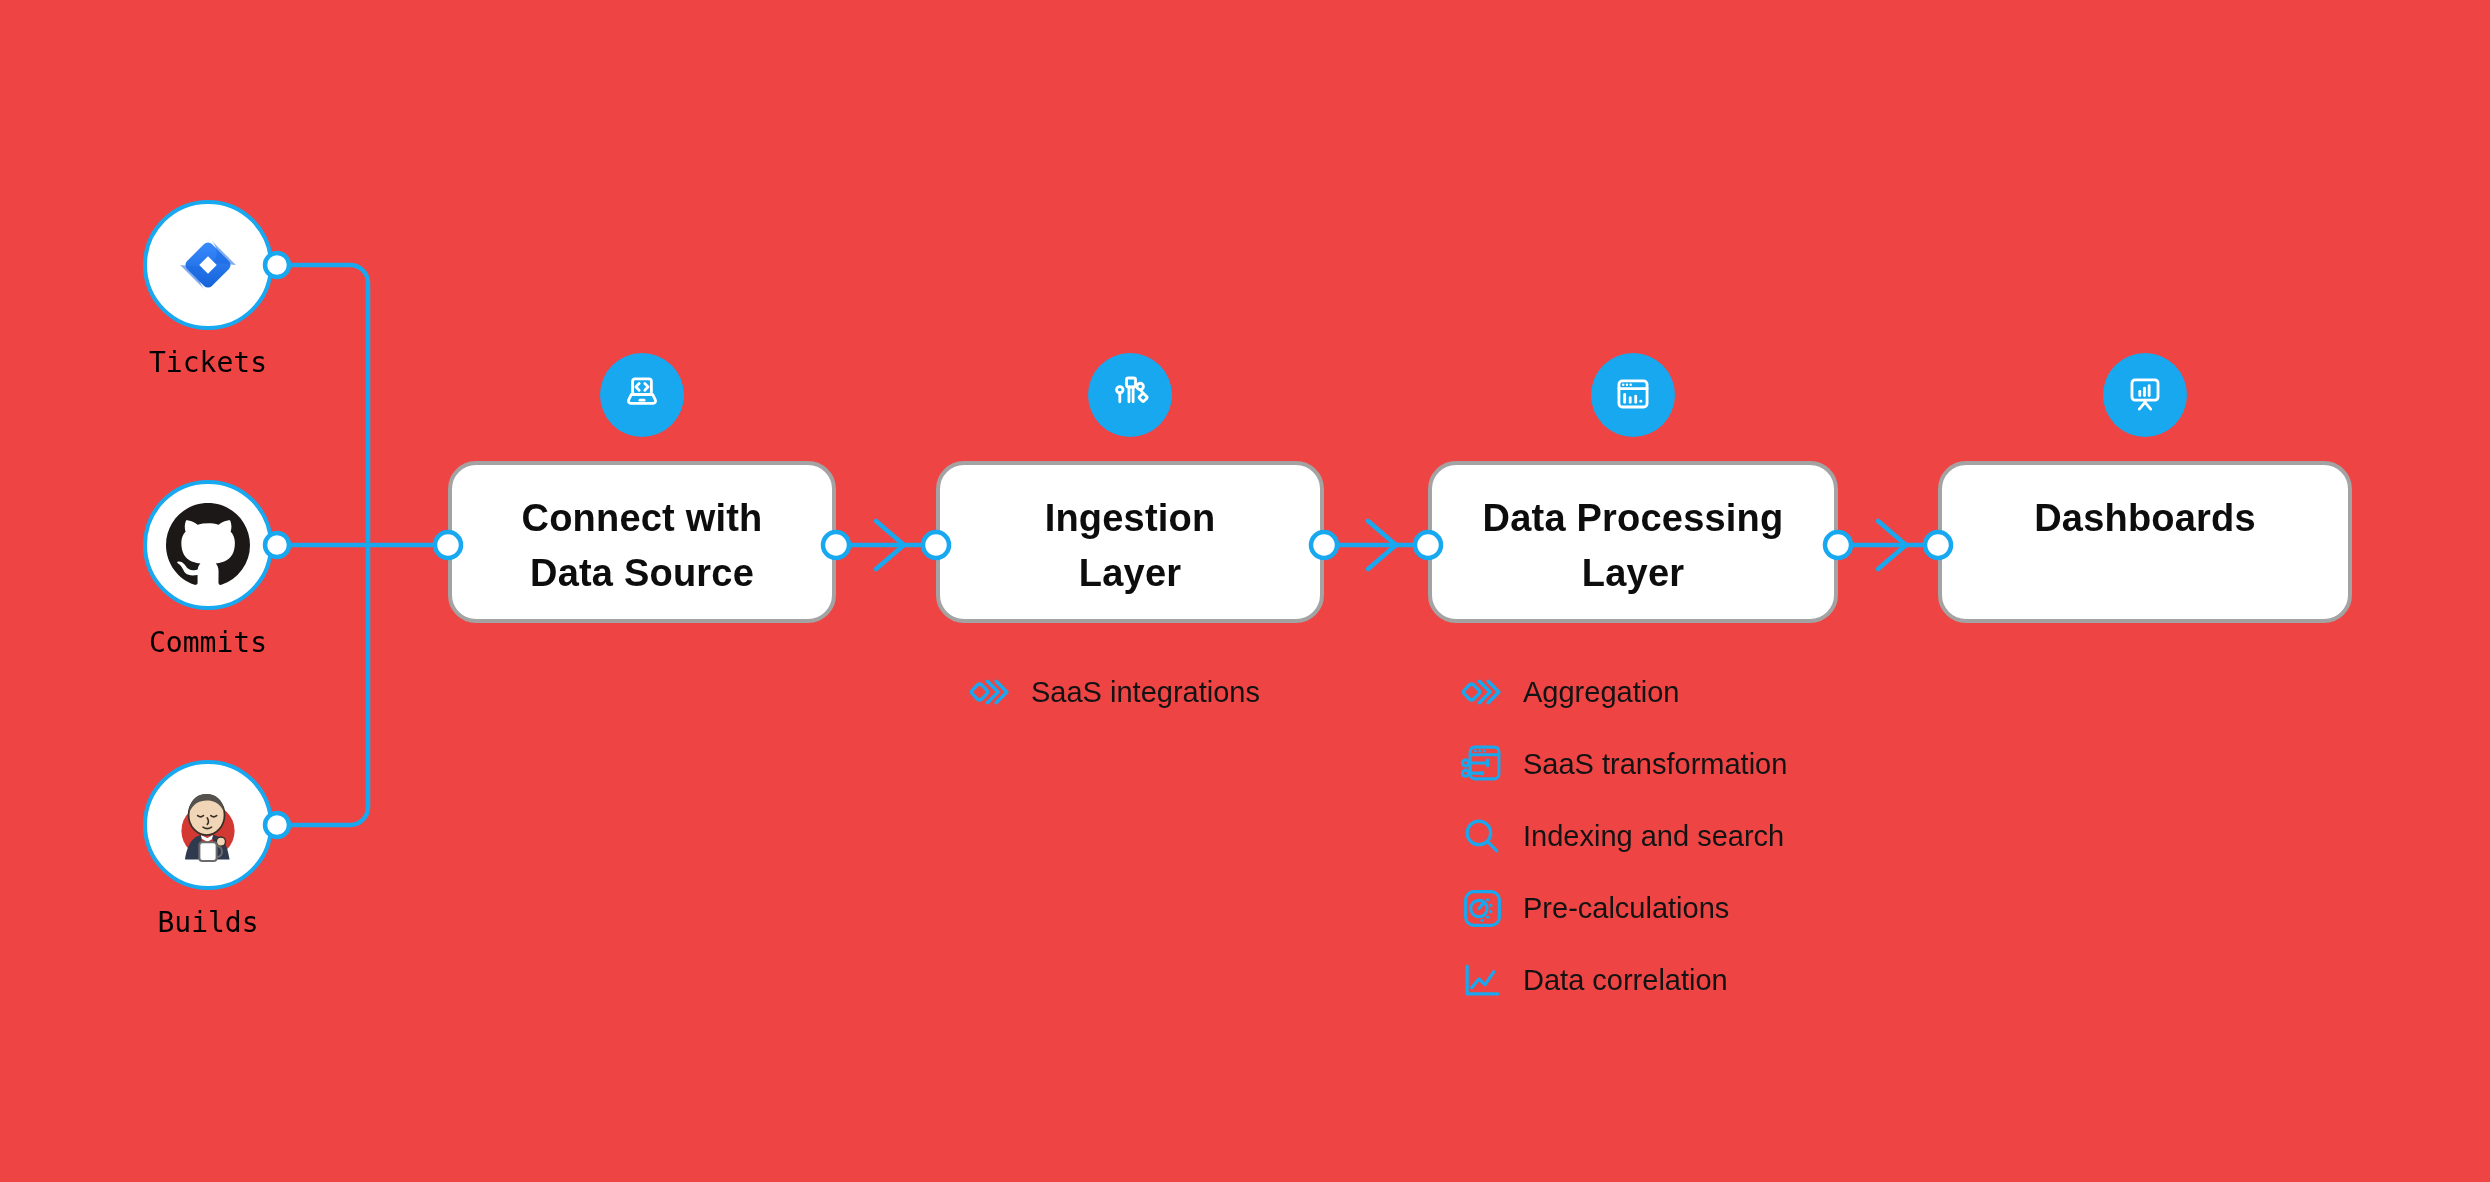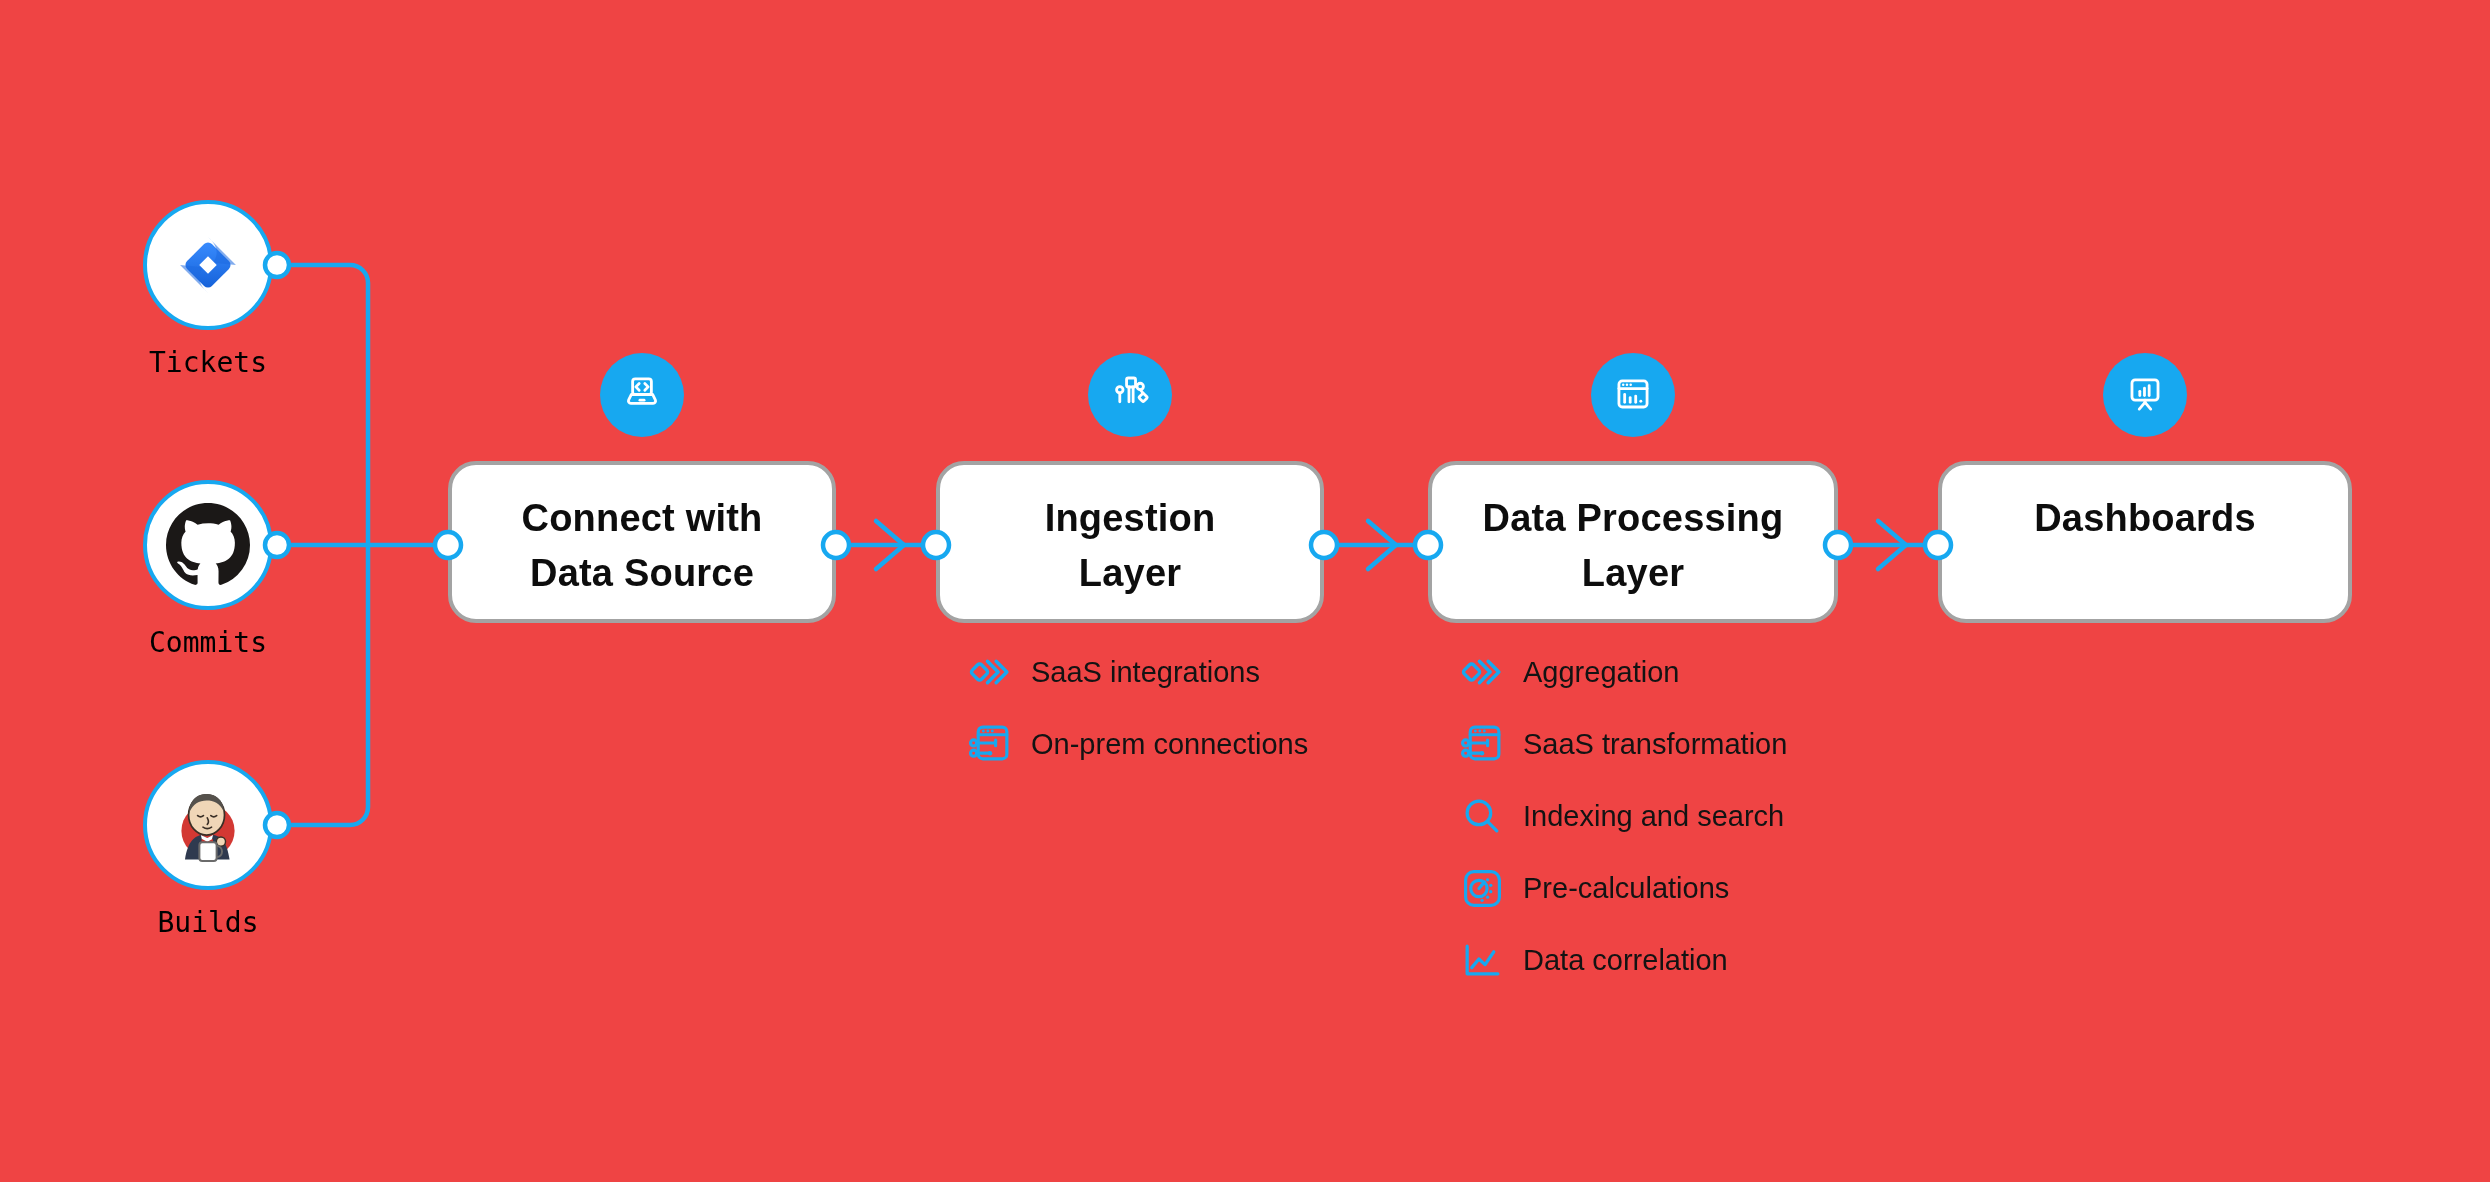--- a/index.html
+++ b/index.html
@@ -32,21 +32,21 @@
     padding-top:26px;text-align:center;
     font-size:38px;font-weight:700;line-height:55px;color:#0d0d0d;
     letter-spacing:.2px;
   }
   
   .step-icon{
     position:absolute;top:353px;width:84px;height:84px;border-radius:50%;
     background:#17A8F0;display:flex;align-items:center;justify-content:center;z-index:1;
   }
   
-  .feature-list{position:absolute;top:650px;z-index:1;}
+  .feature-list{position:absolute;top:670px;z-index:1;}
   .feature{display:flex;align-items:center;height:45px;margin-bottom:27px;}
   .feature svg{flex:none;}
   .feature span{margin-left:18px;font-size:29px;color:#131313;white-space:nowrap;}
   
   #wires{position:absolute;left:0;top:0;z-index:3;pointer-events:none;}
 </style>
 </head>
 <body>
 
 <div id="canvas">
@@ -165,61 +165,45 @@
 
   <div class="feature-list" style="left:968px;">
     <div class="feature">
       <svg width="45" height="45" viewBox="0 0 44 44" fill="none" stroke="#17A8F0" stroke-width="3.4" stroke-linecap="round" stroke-linejoin="round">
         <rect x="5" y="15.2" width="12.6" height="12.6" rx="2.6" transform="rotate(45 11.3 21.5)"></rect>
         <path d="M19 11 L29.5 21.5 19 32"></path>
         <path d="M27.5 11 L38 21.5 27.5 32"></path>
       </svg>
       <span>SaaS integrations</span>
     </div>
+  </div>
+
+  <div class="feature-list" style="left:1460px;">
+    <div class="feature">
+      <svg width="45" height="45" viewBox="0 0 44 44" fill="none" stroke="#17A8F0" stroke-width="3.4" stroke-linecap="round" stroke-linejoin="round">
+        <rect x="5" y="15.2" width="12.6" height="12.6" rx="2.6" transform="rotate(45 11.3 21.5)"></rect>
+        <path d="M19 11 L29.5 21.5 19 32"></path>
+        <path d="M27.5 11 L38 21.5 27.5 32"></path>
+      </svg>
+      <span>Aggregation</span>
+    </div>
     <div class="feature">
       <svg width="45" height="45" viewBox="0 0 44 44" fill="none" stroke="#17A8F0" stroke-width="3.1" stroke-linecap="round" stroke-linejoin="round">
         <rect x="10" y="5" width="28" height="31" rx="4.5"></rect>
         <path d="M10 12.5 H38"></path>
         <circle cx="15" cy="8.8" r="1.4" fill="#17A8F0" stroke="none"></circle>
         <circle cx="19.4" cy="8.8" r="1.4" fill="#17A8F0" stroke="none"></circle>
         <circle cx="23.8" cy="8.8" r="1.4" fill="#17A8F0" stroke="none"></circle>
         <circle cx="5.5" cy="20.5" r="3"></circle>
         <path d="M8.5 20.5 H27"></path>
         <path d="M27 17.8 v5.4"></path>
         <circle cx="5.5" cy="30.5" r="3"></circle>
         <path d="M8.5 30.5 H21"></path>
         <circle cx="21.5" cy="30.5" r="2.2" fill="#17A8F0" stroke="none"></circle>
       </svg>
-      <span>On-prem connections</span>
-    </div>
-  </div>
-
-  <div class="feature-list" style="left:1460px;">
-    <div class="feature">
-      <svg width="45" height="45" viewBox="0 0 44 44" fill="none" stroke="#17A8F0" stroke-width="3.4" stroke-linecap="round" stroke-linejoin="round">
-        <rect x="5" y="15.2" width="12.6" height="12.6" rx="2.6" transform="rotate(45 11.3 21.5)"></rect>
-        <path d="M19 11 L29.5 21.5 19 32"></path>
-        <path d="M27.5 11 L38 21.5 27.5 32"></path>
-      </svg>
-      <span>Aggregation</span>
-    </div>
-    <div class="feature">
-      <svg width="45" height="45" viewBox="0 0 44 44" fill="none" stroke="#17A8F0" stroke-width="3.1" stroke-linecap="round" stroke-linejoin="round">
-        <rect x="10" y="5" width="28" height="31" rx="4.5"></rect>
-        <path d="M10 12.5 H38"></path>
-        <circle cx="15" cy="8.8" r="1.4" fill="#17A8F0" stroke="none"></circle>
-        <circle cx="19.4" cy="8.8" r="1.4" fill="#17A8F0" stroke="none"></circle>
-        <circle cx="23.8" cy="8.8" r="1.4" fill="#17A8F0" stroke="none"></circle>
-        <circle cx="5.5" cy="20.5" r="3"></circle>
-        <path d="M8.5 20.5 H27"></path>
-        <path d="M27 17.8 v5.4"></path>
-        <circle cx="5.5" cy="30.5" r="3"></circle>
-        <path d="M8.5 30.5 H21"></path>
-        <circle cx="21.5" cy="30.5" r="2.2" fill="#17A8F0" stroke="none"></circle>
-      </svg>
       <span>SaaS transformation</span>
     </div>
     <div class="feature">
       <svg width="45" height="45" viewBox="0 0 44 44" fill="none" stroke="#17A8F0" stroke-width="3.2" stroke-linecap="round" stroke-linejoin="round">
         <circle cx="18.5" cy="18.5" r="11.5"></circle>
         <path d="M27 27 L36 36"></path>
       </svg>
       <span>Indexing and search</span>
     </div>
     <div class="feature">

